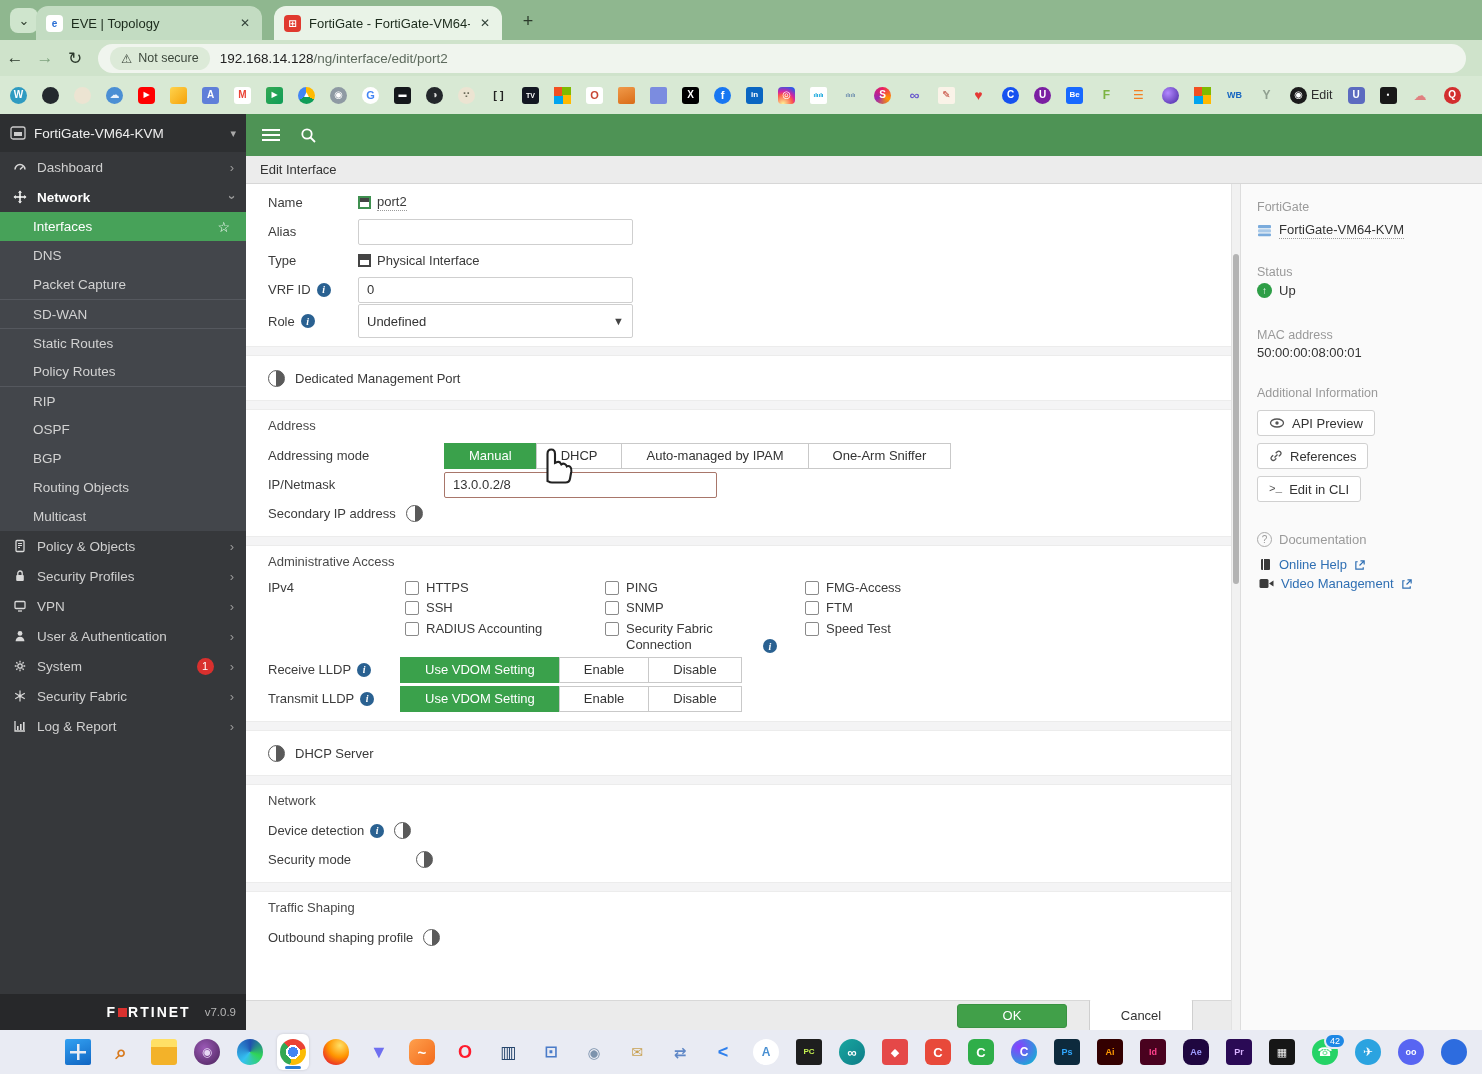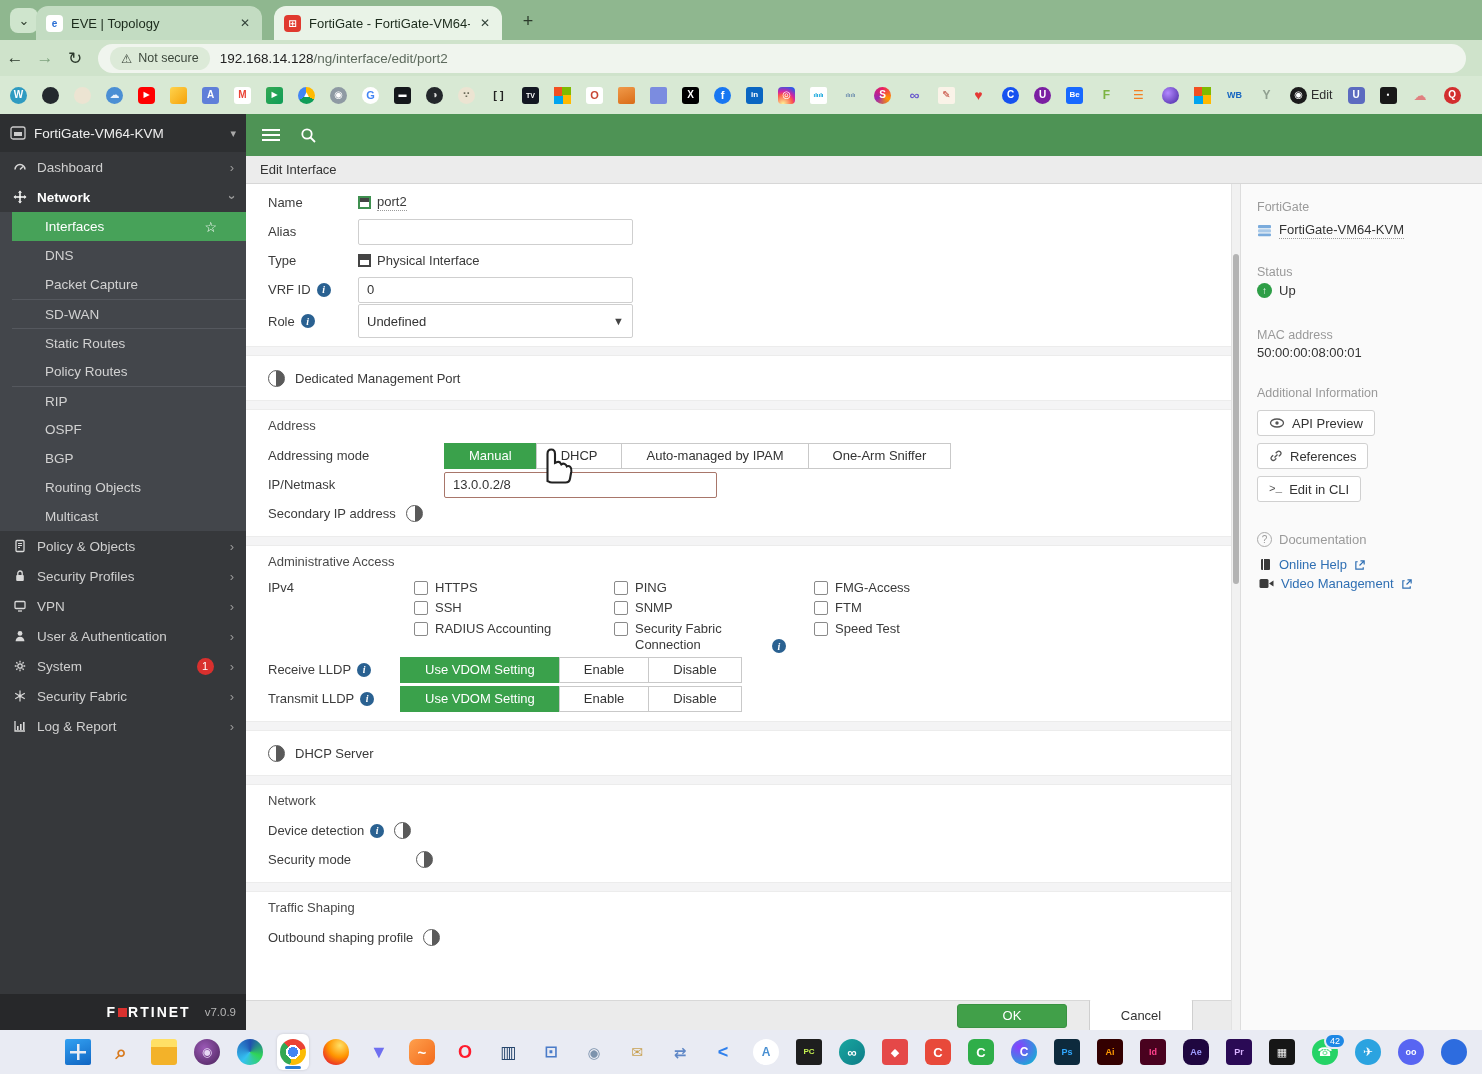--- a/index.html
+++ b/index.html
@@ -48,21 +48,21 @@
   .mitem{height:30px;display:flex;align-items:center;gap:10px;padding:0 12px;font-size:13.5px;color:#cfcfcf;}
   .mitem .chev{margin-left:auto;color:#9a9a9a;font-size:13px;}
   .chev.down{transform:rotate(90deg);}
   .mitem.netw{color:#fff;font-weight:bold;}
   .micon{width:15px;display:flex;justify-content:center;flex:0 0 auto;}
   .badge{background:#d9302e;color:#fff;border-radius:50%;min-width:17px;height:17px;font-size:11px;
     display:flex;align-items:center;justify-content:center;margin-left:auto;}
   .badge:empty{display:none;}
   .badge + .chev{margin-left:6px;}
   .submenu{background:#43464b;}
-  .subitem{height:29px;display:flex;align-items:center;padding:0 29px 0 33px;font-size:13.5px;color:#d2d2d2;margin-left:12px;}
+  .subitem{height:29px;display:flex;align-items:center;padding:0 16px 0 33px;font-size:13.5px;color:#d2d2d2;}
   .subitem.divtop{border-top:1px solid #55585e;}
   .subitem.active{background:#47a259;color:#fff;}
   .substar{display:none;margin-left:auto;font-size:14px;}
   .subitem.active .substar{display:block;}
   .sb-fill{flex:1;}
   .sb-foot{height:36px;background:#27282a;display:flex;align-items:center;justify-content:flex-end;
     gap:14px;padding:0 10px;}
   .logo{color:#fff;font-weight:bold;letter-spacing:2px;font-size:14px;display:flex;align-items:center;}
   .logo-sq{display:inline-block;width:9px;height:9px;background:#d9312e;margin:0 1px;}
   .version{color:#b5b5b5;font-size:11.5px;}
@@ -76,21 +76,21 @@
   .workrow{flex:1;display:flex;min-height:0;}
   .contentcol{flex:1;display:flex;flex-direction:column;min-width:0;}
   .content{flex:1;overflow:hidden;position:relative;padding:4px 0 0 22px;font-size:13px;color:#3a3a3a;background:#fff;}
   .vscroll{width:9px;background:#f1f1f1;border-left:1px solid #e2e2e2;position:relative;flex:0 0 auto;}
   .vthumb{position:absolute;top:70px;left:1px;width:6px;height:330px;border-radius:3px;background:#b3b3b3;}
   .panel{width:242px;background:#fafafa;border-left:1px solid #ddd;padding:16px 16px;flex:0 0 auto;
     font-size:13px;color:#333;}
 
   
   .frow{display:flex;align-items:center;min-height:29px;}
-  .frow.top{align-items:flex-start;padding-top:3px;gap:9px;}
+  .frow.top{align-items:flex-start;padding-top:3px;}
   .flabel{width:90px;flex:0 0 auto;color:#3c3c3c;display:flex;align-items:center;gap:6px;}
   .flabel.w176{width:176px;}
   .flabel.w137{width:137px;}
   .flabel.w132{width:132px;}
   .flabel.auto{width:auto;margin-right:10px;}
   input.txt{width:275px;height:26px;border:1px solid #cfcfcf;border-radius:2px;padding:0 8px;
     font:13px "Liberation Sans",sans-serif;color:#333;background:#fff;}
   input.txt.focusbrown{border:1px solid #a8766a;width:273px;}
   .selectbox{width:275px;height:26px;border:1px solid #cfcfcf;border-radius:2px;display:flex;
     align-items:center;padding:16px 8px;color:#333;background:#fff;}

